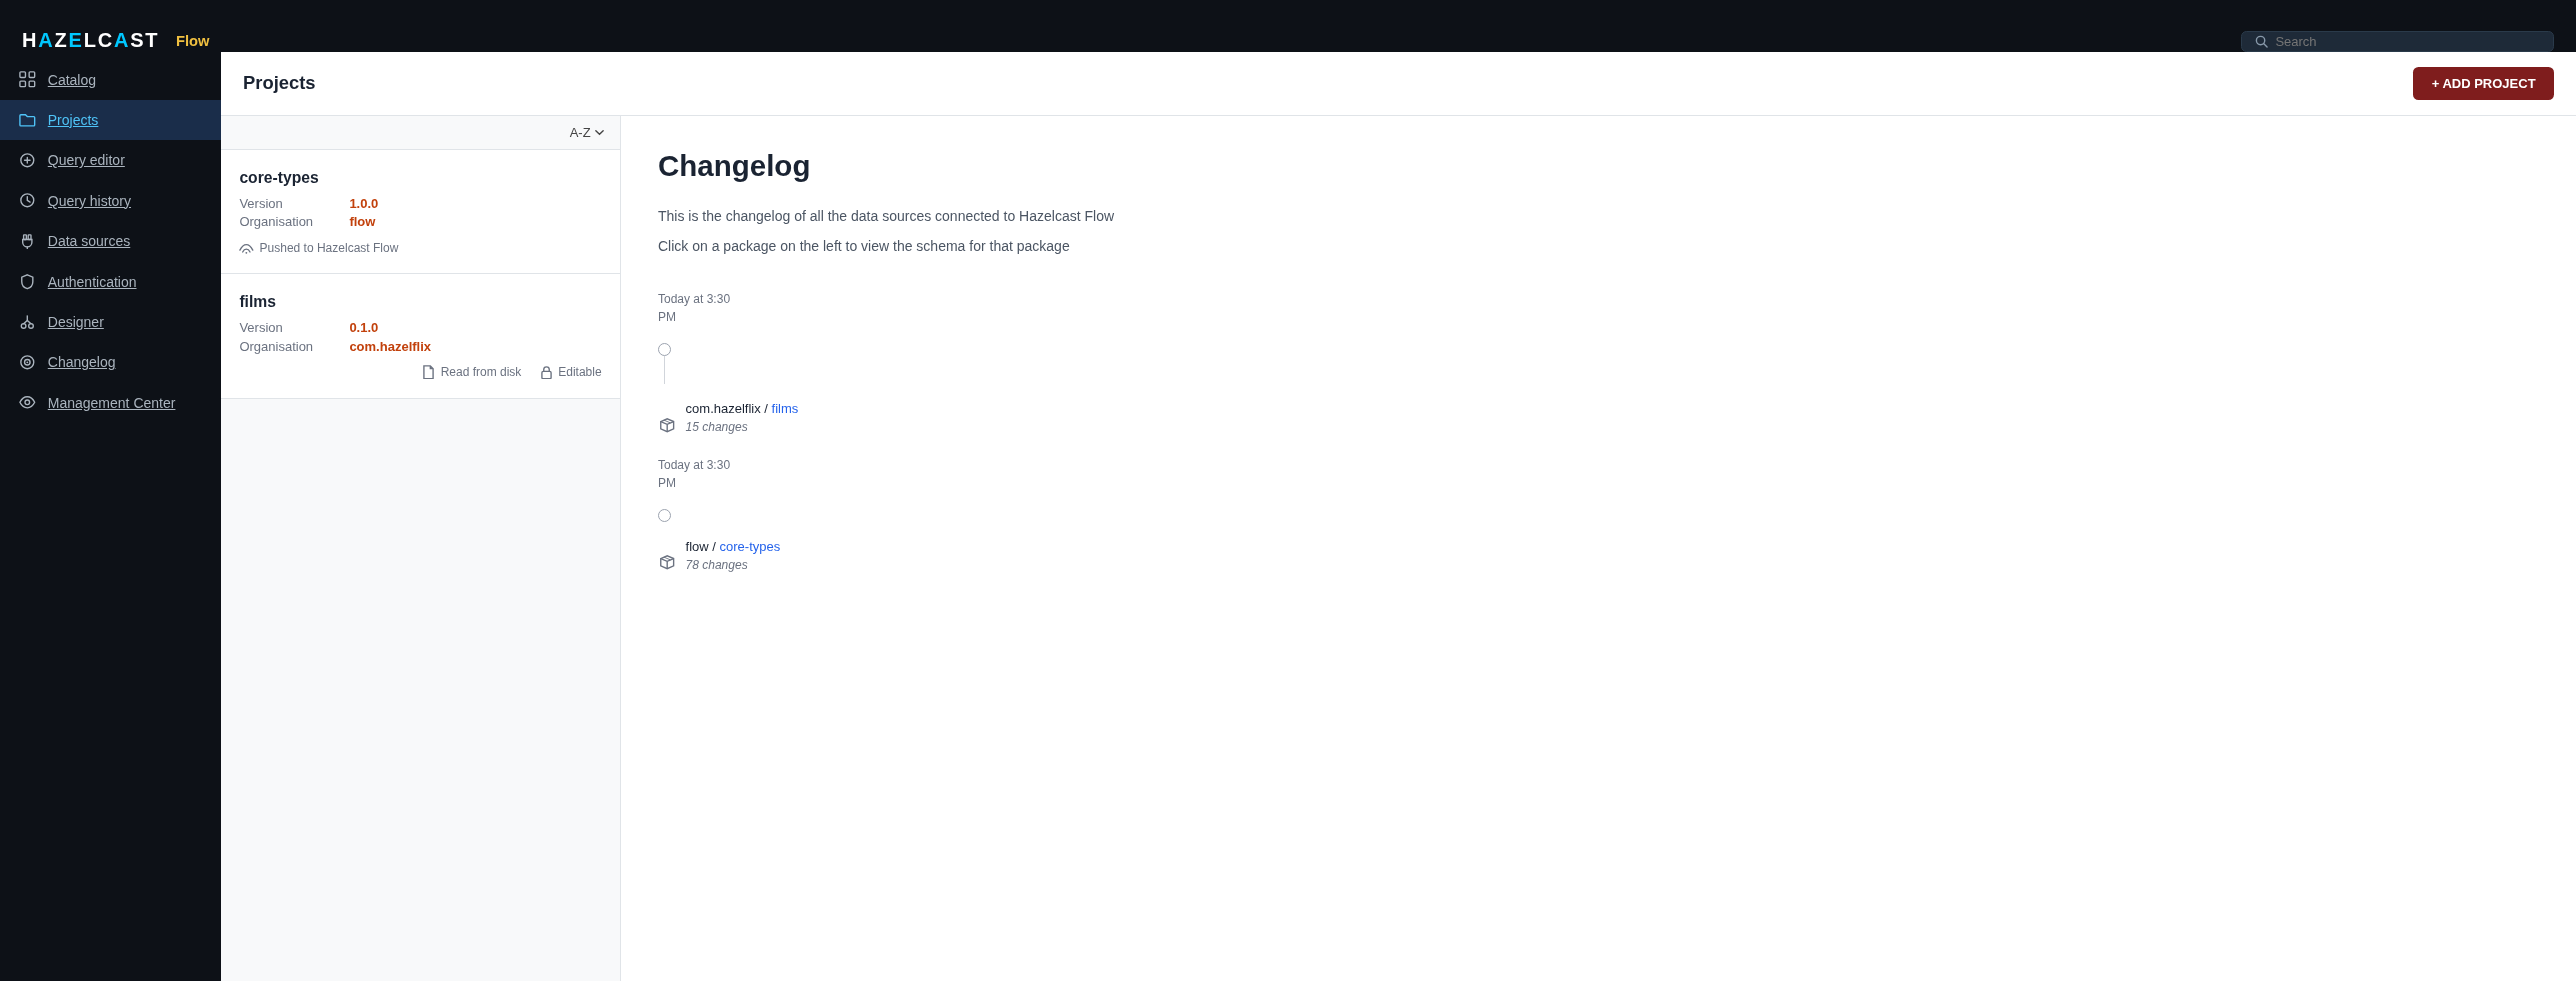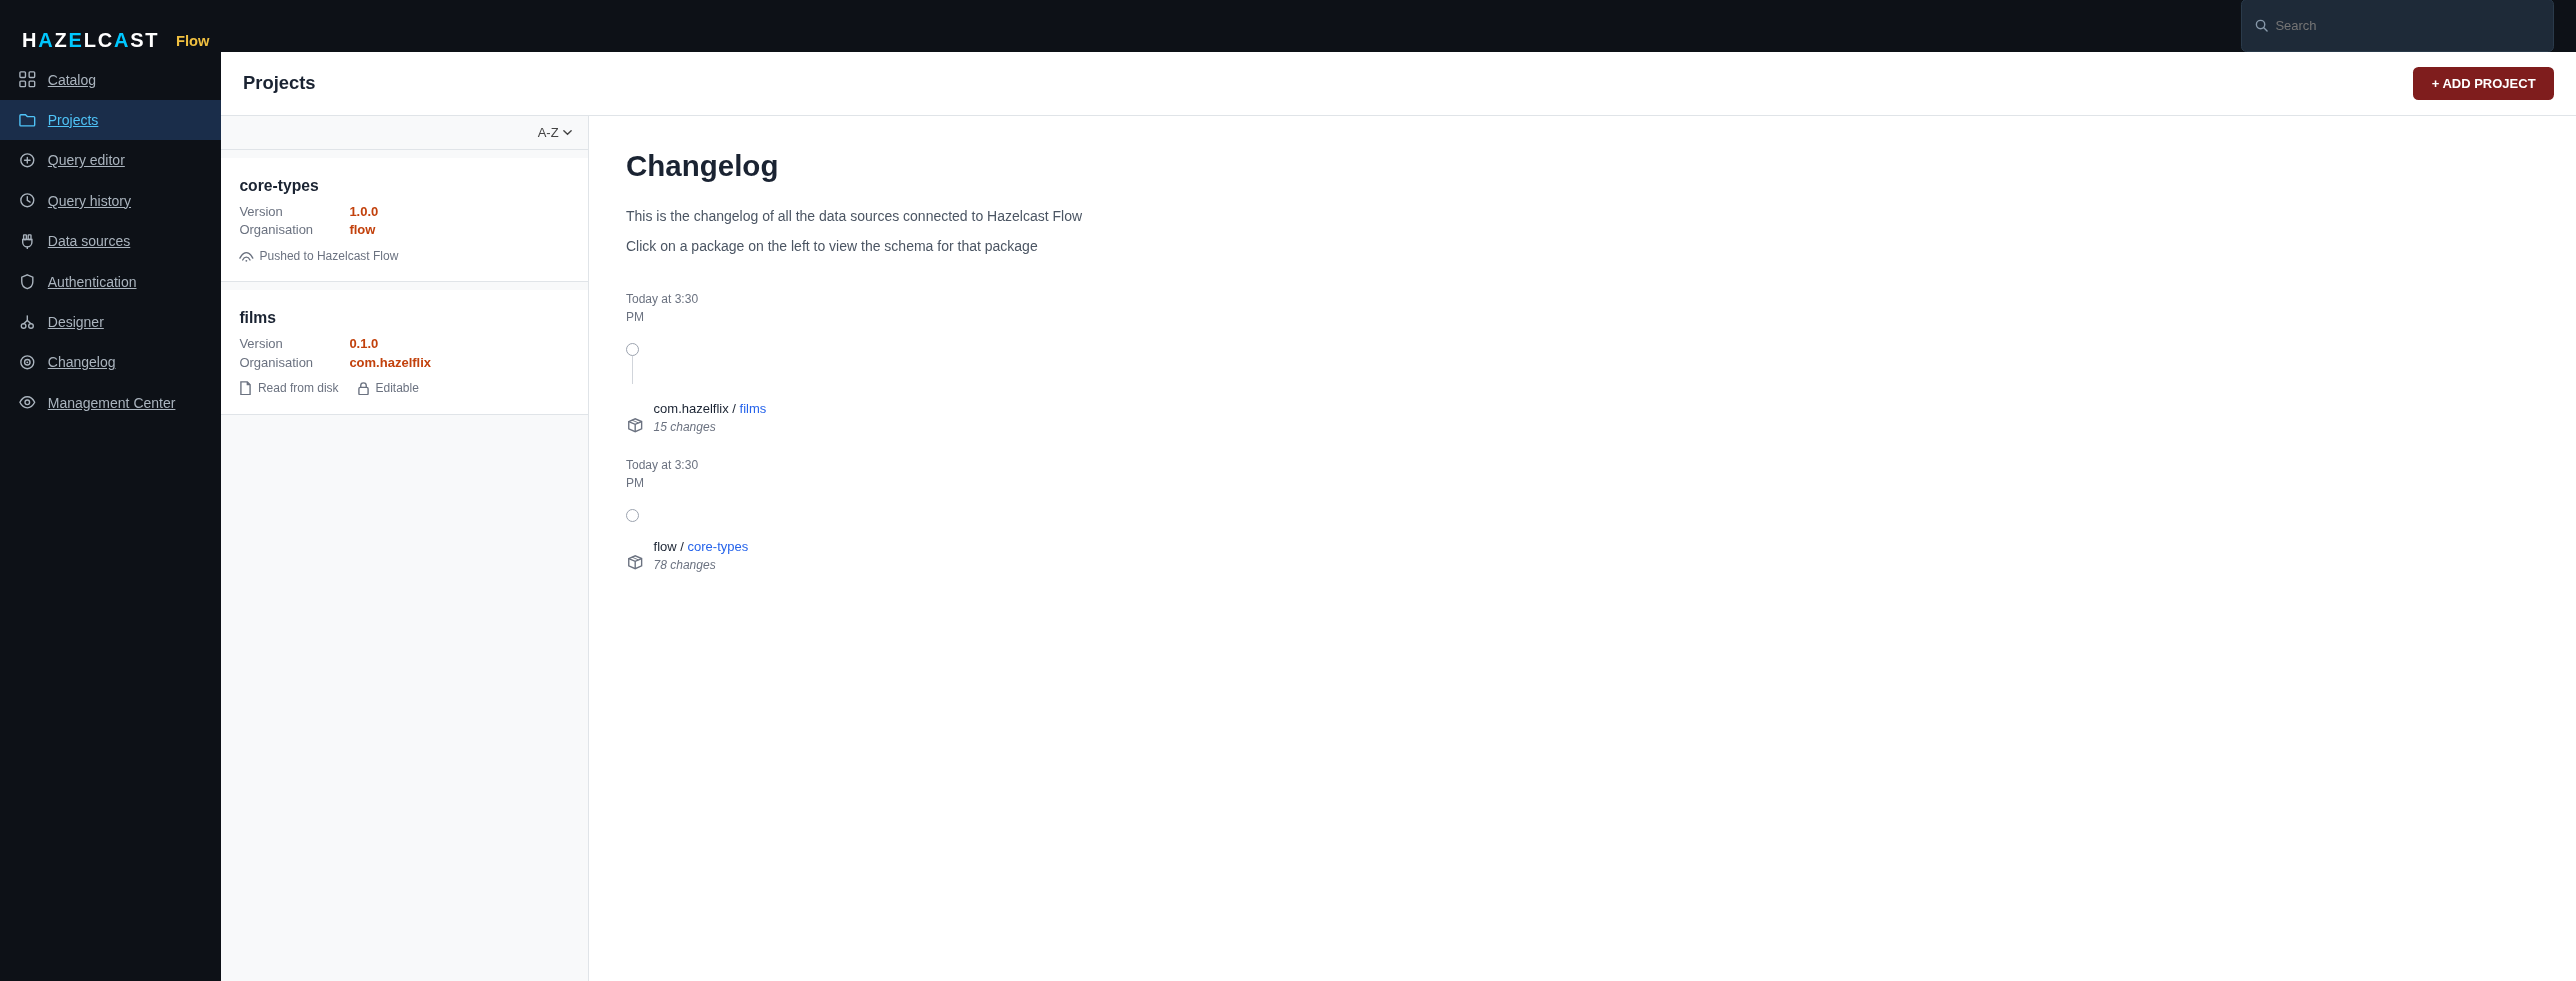--- a/index.html
+++ b/index.html
@@ -29,21 +29,21 @@
       font-size: 14.7px;
       font-weight: 600;
       margin-left: 7.4px;
     }
     .search-box {
       display: flex;
       align-items: center;
       background: #1e2a38;
       border: 0.9px solid #2a3a4a;
       border-radius: 5.5px;
-      padding: 18px 13px;
+      padding: 2px 13px;
       width: 313px;
       gap: 7.4px;
     }
     .search-box input {
       background: transparent;
       border: none;
       outline: none;
       color: #8899aa;
       font-size: 13px;
       width: 100%;
@@ -105,28 +105,27 @@
       display: flex;
       align-items: center;
       gap: 5.5px;
     }
 
     
     .projects-body { display: flex; flex: 1; overflow: hidden; }
 
     
     .project-list {
-      width: 368px;
+      width: 400px;
       flex-shrink: 0;
       background: #f8f9fa;
       border-right: 0.9px solid #e0e4e8;
       display: flex;
       flex-direction: column;
       overflow-y: auto;
-      gap: 8px;
     }
     .sort-bar {
       padding: 9.2px 14.7px;
       border-bottom: 0.9px solid #e0e4e8;
       display: flex;
       justify-content: flex-end;
       align-items: center;
     }
     .sort-select {
       background: transparent;
@@ -363,21 +362,21 @@
         <div class="project-card">
           <div class="project-name">films</div>
           <div class="project-meta">
             <span class="meta-label">Version</span>
             <span class="meta-value">0.1.0</span>
           </div>
           <div class="project-meta">
             <span class="meta-label">Organisation</span>
             <span class="meta-value">com.hazelflix</span>
           </div>
-          <div class="project-badge" style="gap: 18.4px;">
+          <div class="project-badge" style="gap: 18.4px; justify-content: flex-end;">
             <span style="display:flex;align-items:center;gap:5.5px;">
               <span class="badge-icon">
                 <svg width="13" height="14.7" viewBox="0 0 14 16" fill="none">
                   <path d="M2 1h7l3 3v11H2V1z" stroke="#6b7280" stroke-width="1.5"></path>
                   <path d="M9 1v3h3" stroke="#6b7280" stroke-width="1.5"></path>
                 </svg>
               </span>
               <span>Read from disk</span>
             </span>
             <span style="display:flex;align-items:center;gap:5.5px;">

